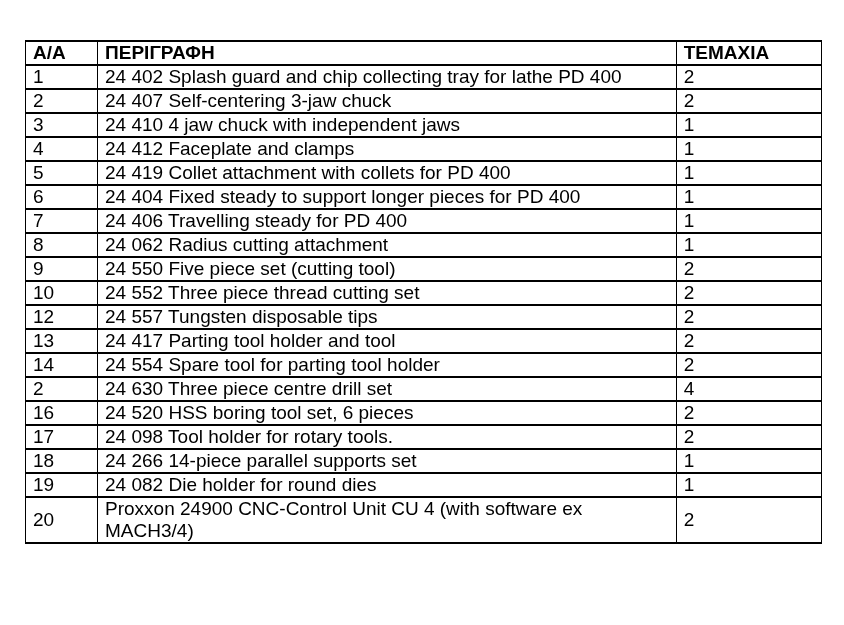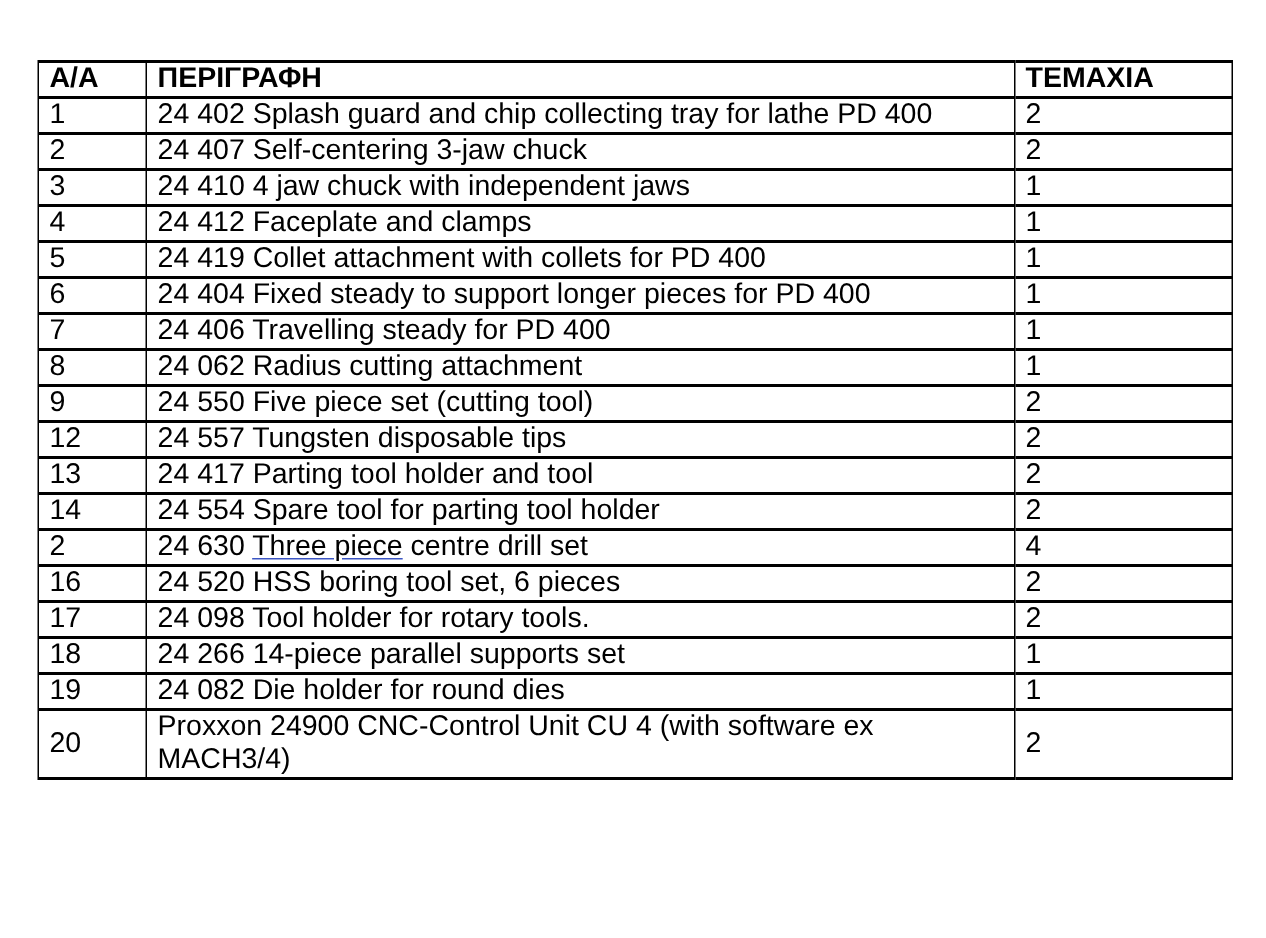--- a/index.html
+++ b/index.html
@@ -32,21 +32,20 @@
     line-height: 22px;
     text-align: left;
     vertical-align: middle;
     overflow: hidden;
   }
   table.accessory-table th { font-weight: bold; }
   .col-no  { width: 63px; }
   .col-desc { width: 506px; white-space: pre-wrap; }
   .col-qty { width: 127px; }
   .u {
-    text-decoration: underline;
     text-underline-offset: 2px;
   }
 </style>
 </head>
 <body>
 
 <div class="page">
 
   <table class="accessory-table">
     <colgroup>
@@ -101,20 +100,25 @@
           <td class="col-no">8</td>
           <td class="col-desc">24 062 Radius cutting attachment</td>
           <td class="col-qty">1</td>
         </tr>
         <tr>
           <td class="col-no">9</td>
           <td class="col-desc">24 550 Five piece set (cutting tool)</td>
           <td class="col-qty">2</td>
         </tr>
         <tr>
+          <td class="col-no">10</td>
+          <td class="col-desc">24 552 Three piece thread cutting set</td>
+          <td class="col-qty">2</td>
+        </tr>
+        <tr>
           <td class="col-no">12</td>
           <td class="col-desc">24 557 Tungsten disposable tips</td>
           <td class="col-qty">2</td>
         </tr>
         <tr>
           <td class="col-no">13</td>
           <td class="col-desc">24 417 Parting tool holder and tool</td>
           <td class="col-qty">2</td>
         </tr>
         <tr>

